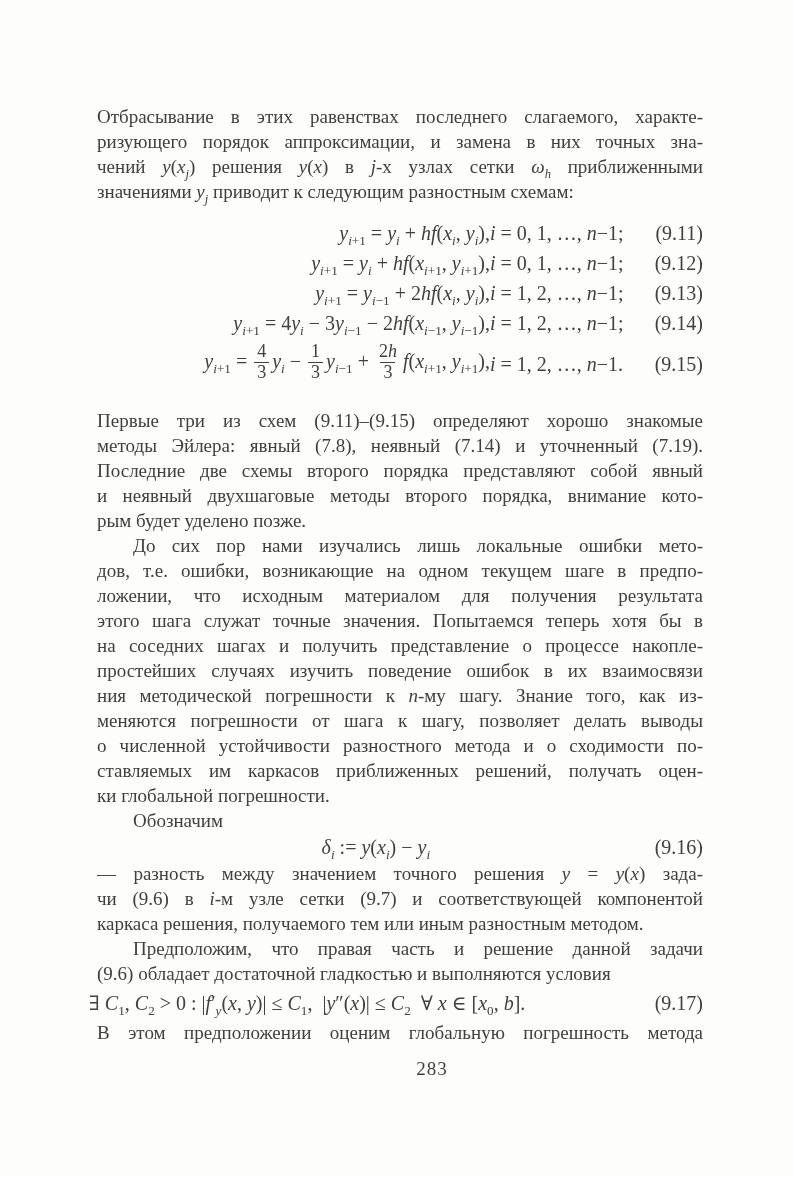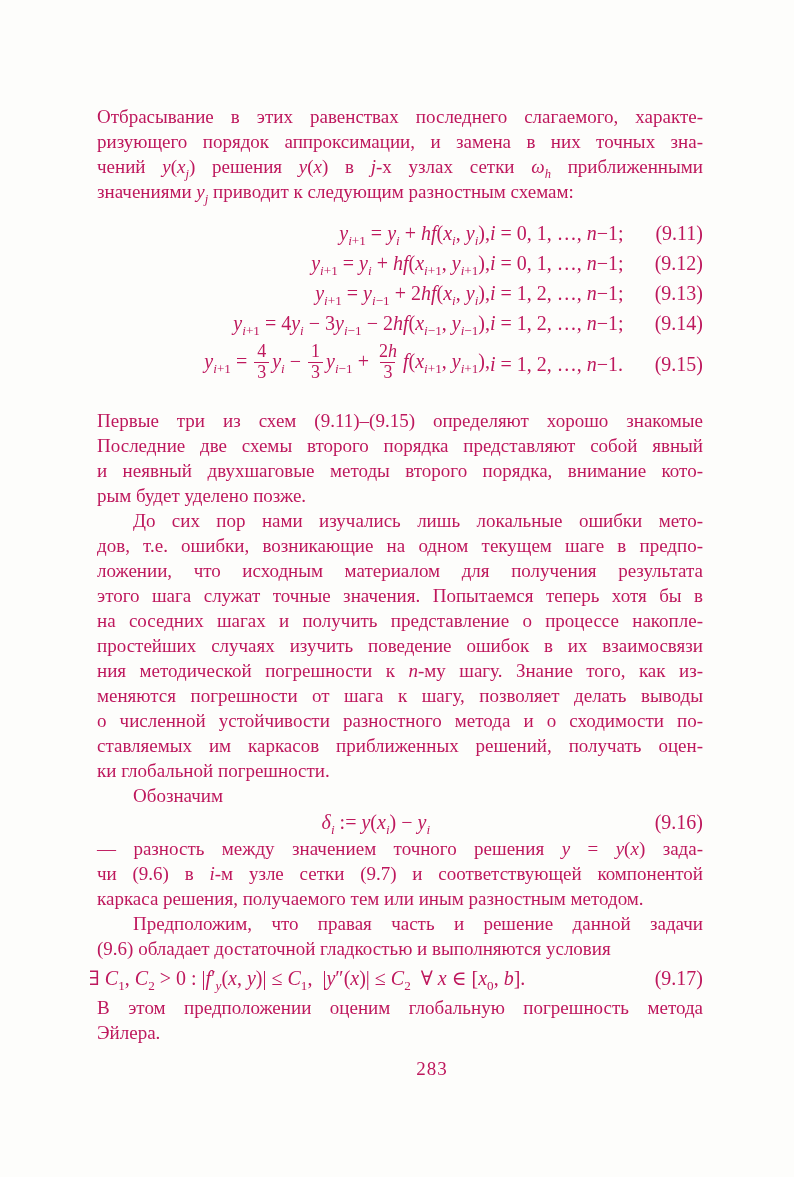--- a/index.html
+++ b/index.html
@@ -1,21 +1,21 @@
 <!DOCTYPE html>
 <html><head>
 <meta charset="utf-8">
 <style>
   html,body{margin:0;padding:0;background:#e9e9e9;}
   .page{
     position:relative;
     width:794px;height:1177px;
     background:#fdfdfb;
     font-family:"Liberation Serif","DejaVu Serif",serif;
-    color:#be185d;
+    color:#404040;
     overflow:hidden;
   }
   .text-block{
     position:absolute;left:97px;top:104px;width:606px;
     font-size:19px;line-height:25px;
   }
   
   .lines > div{text-align:justify;text-align-last:justify;white-space:normal;}
   .lines > div.last{text-align-last:left;}
   .indent > div:first-child{text-indent:36px;}
@@ -91,20 +91,21 @@
               <span class="fr-n">2<i>h</i></span>
               <span class="fr-d">3</span>
             </span><i>f</i>(<i>x</i><sub><i>i</i>+1</sub>, <i>y</i><sub><i>i</i>+1</sub>),</span>
         <span class="eq-cond"><i>i</i> = 1, 2, …, <i>n</i>−1.</span>
         <span class="eq-num">(9.15)</span>
       </div>
     </div>
 
     <div class="lines eq-p2">
         <div>Первые три из схем (9.11)–(9.15) определяют хорошо знакомые</div>
+        <div>методы Эйлера: явный (7.8), неявный (7.14) и уточненный (7.19).</div>
         <div>Последние две схемы второго порядка представляют собой явный</div>
         <div>и неявный двухшаговые методы второго порядка, внимание кото-</div>
         <div class="last">рым будет уделено позже.</div>
       </div>
 
     <div class="lines indent">
         <div>До сих пор нами изучались лишь локальные ошибки мето-</div>
         <div>дов, т.е. ошибки, возникающие на одном текущем шаге в предпо-</div>
         <div>ложении, что исходным материалом для получения результата</div>
         <div>этого шага служат точные значения. Попытаемся теперь хотя бы в</div>
@@ -135,19 +136,18 @@
         <div class="last">(9.6) обладает достаточной гладкостью и выполняются условия</div>
       </div>
 
     <div class="eq-display left">
       <span class="eq-body">∃ <i>C</i><sub>1</sub>, <i>C</i><sub>2</sub> &gt; 0 : |<i>f</i>′<sub><i>y</i></sub>(<i>x</i>, <i>y</i>)| ≤ <i>C</i><sub>1</sub>, |<i>y</i>″(<i>x</i>)| ≤ <i>C</i><sub>2</sub> ∀ <i>x</i> ∈ [<i>x</i><sub>0</sub>, <i>b</i>].</span>
       <span class="eq-num">(9.17)</span>
     </div>
 
     <div class="lines">
         <div>В этом предположении оценим глобальную погрешность метода</div>
-        <div class="last">Эйлера.</div>
       </div>
 
   </div>
 
   <div class="page-number">283</div>
 </div>
 
 </body></html>

